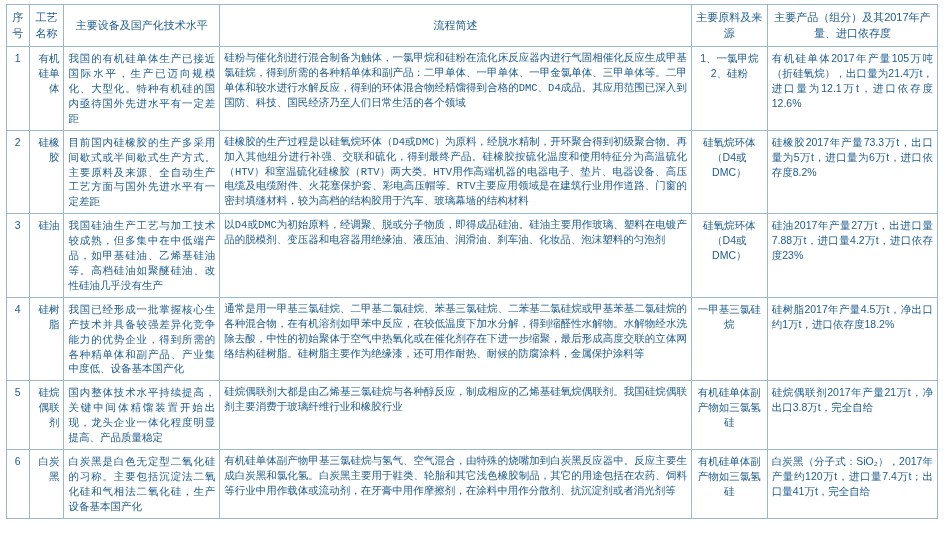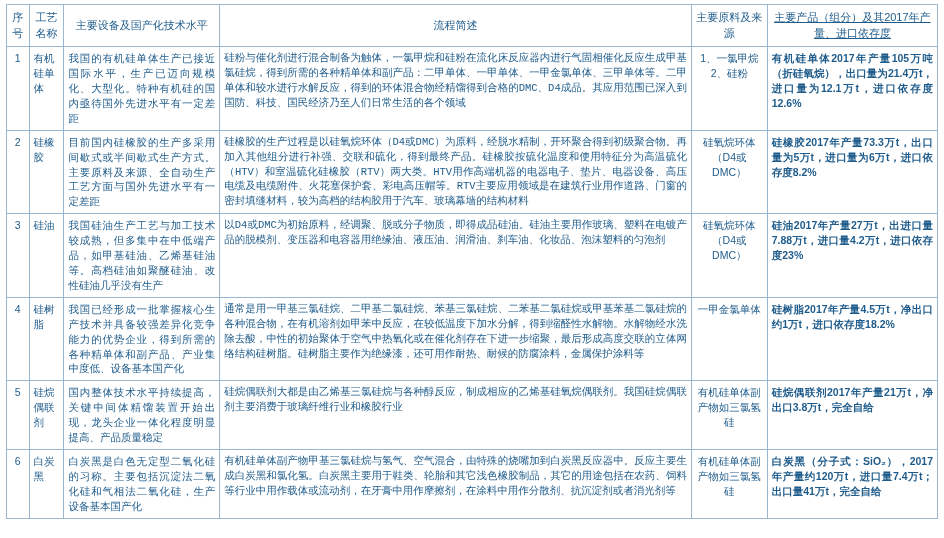--- a/index.html
+++ b/index.html
@@ -44,49 +44,48 @@
   }
   
   col.c-index { width: 22px; }
   col.c-name  { width: 34px; }
   col.c-equip { width: 152px; }
   col.c-flow  { width: 460px; }
   col.c-raw   { width: 74px; }
   col.c-prod  { width: 166px; }
 
   td.index, td.name {
-    text-align: left;
+    text-align: right;
     padding-left: 4px;
     padding-right: 2px;
   }
   td.index { text-align: center; padding-left: 2px; }
   td.name {
     word-break: break-all;
     letter-spacing: 0px;
   }
   td.flow { text-align: justify; font-family: Liberation Mono, monospace; }
   td.equip { text-align: justify; }
   td.raw { text-align: center; }
-  td.prod { text-align: justify; font-weight: bold; }
+  td.prod { text-align: justify; }
   th.hdr-name {
     line-height: 1.15;
     font-size: 10.5px;
     padding: 4px 1px;
   }
   th.hdr-raw {
     line-height: 1.25;
     font-size: 10.5px;
     padding: 4px 2px;
     margin-left: 16px;
   }
   th.hdr-prod {
     line-height: 1.25;
     font-size: 10.5px;
     padding: 4px 4px;
-    text-decoration: underline;
   }
   .nowrapcell { white-space: pre-line; }
 </style>
 </head>
 <body>
 
 <div class="sheet">
   <table class="main">
     <colgroup>
       <col class="c-index">
@@ -130,21 +129,21 @@
         <td class="equip">我国硅油生产工艺与加工技术较成熟，但多集中在中低端产品，如甲基硅油、乙烯基硅油等。高档硅油如聚醚硅油、改性硅油几乎没有生产</td>
         <td class="flow">以D4或DMC为初始原料，经调聚、脱或分子物质，即得成品硅油。硅油主要用作玻璃、塑料在电镀产品的脱模剂、变压器和电容器用绝缘油、液压油、润滑油、刹车油、化妆品、泡沫塑料的匀泡剂</td>
         <td class="raw">硅氧烷环体（D4或DMC）</td>
         <td class="prod">硅油2017年产量27万t，出进口量7.88万t，进口量4.2万t，进口依存度23%</td>
       </tr>
       <tr>
         <td class="index">4</td>
         <td class="name">硅树脂</td>
         <td class="equip">我国已经形成一批掌握核心生产技术并具备较强差异化竞争能力的优势企业，得到所需的各种精单体和副产品、产业集中度低、设备基本国产化</td>
         <td class="flow">通常是用一甲基三氯硅烷、二甲基二氯硅烷、苯基三氯硅烷、二苯基二氯硅烷或甲基苯基二氯硅烷的各种混合物，在有机溶剂如甲苯中反应，在较低温度下加水分解，得到缩醛性水解物。水解物经水洗除去酸，中性的初始聚体于空气中热氧化或在催化剂存在下进一步缩聚，最后形成高度交联的立体网络结构硅树脂。硅树脂主要作为绝缘漆，还可用作耐热、耐候的防腐涂料，金属保护涂料等</td>
-        <td class="raw">一甲金氯单体</td>
+        <td class="raw">一甲基三氯硅烷</td>
         <td class="prod">硅树脂2017年产量4.5万t，净出口约1万t，进口依存度18.2%</td>
       </tr>
       <tr>
         <td class="index">5</td>
         <td class="name">硅烷偶联剂</td>
         <td class="equip">国内整体技术水平持续提高，关键中间体精馏装置开始出现，龙头企业一体化程度明显提高、产品质量稳定</td>
         <td class="flow">硅烷偶联剂大都是由乙烯基三氯硅烷与各种醇反应，制成相应的乙烯基硅氧烷偶联剂。我国硅烷偶联剂主要消费于玻璃纤维行业和橡胶行业</td>
         <td class="raw">有机硅单体副产物如三氯氢硅</td>
         <td class="prod">硅烷偶联剂2017年产量21万t，净出口3.8万t，完全自给</td>
       </tr>

